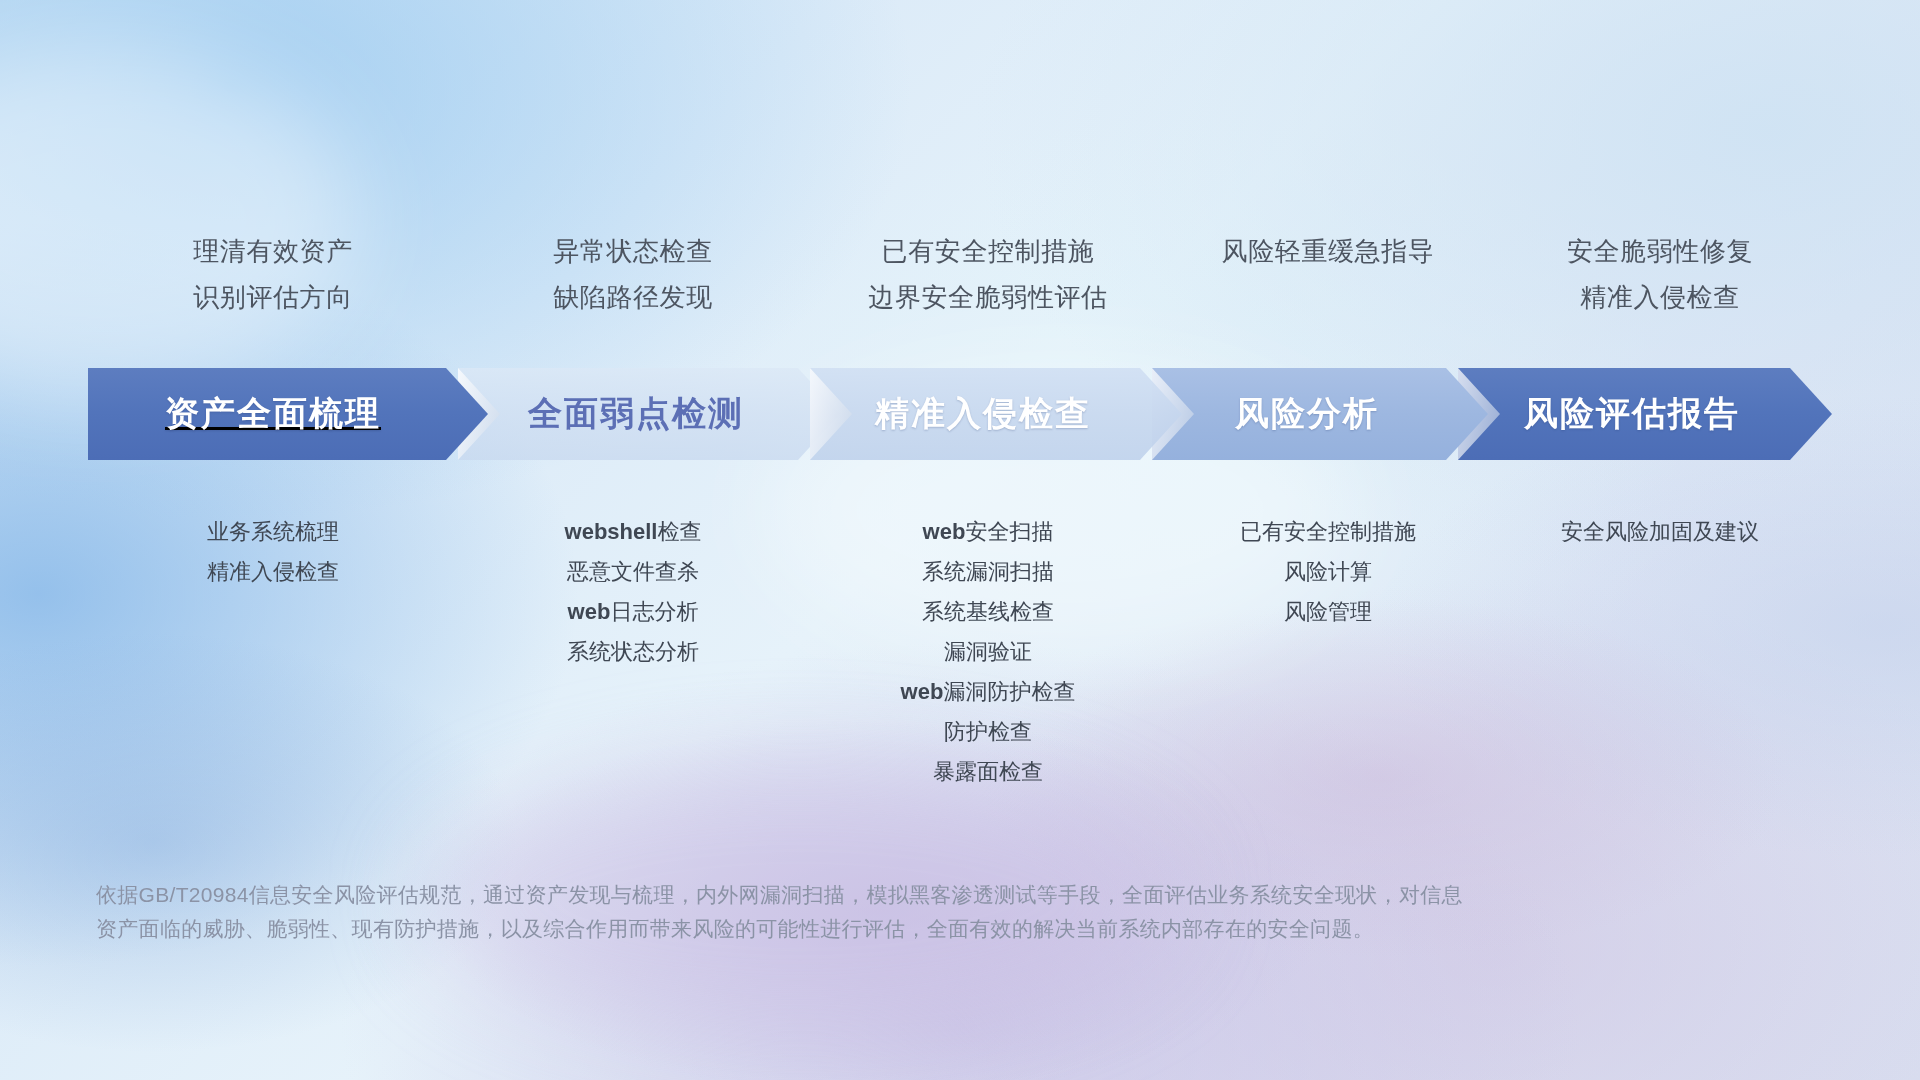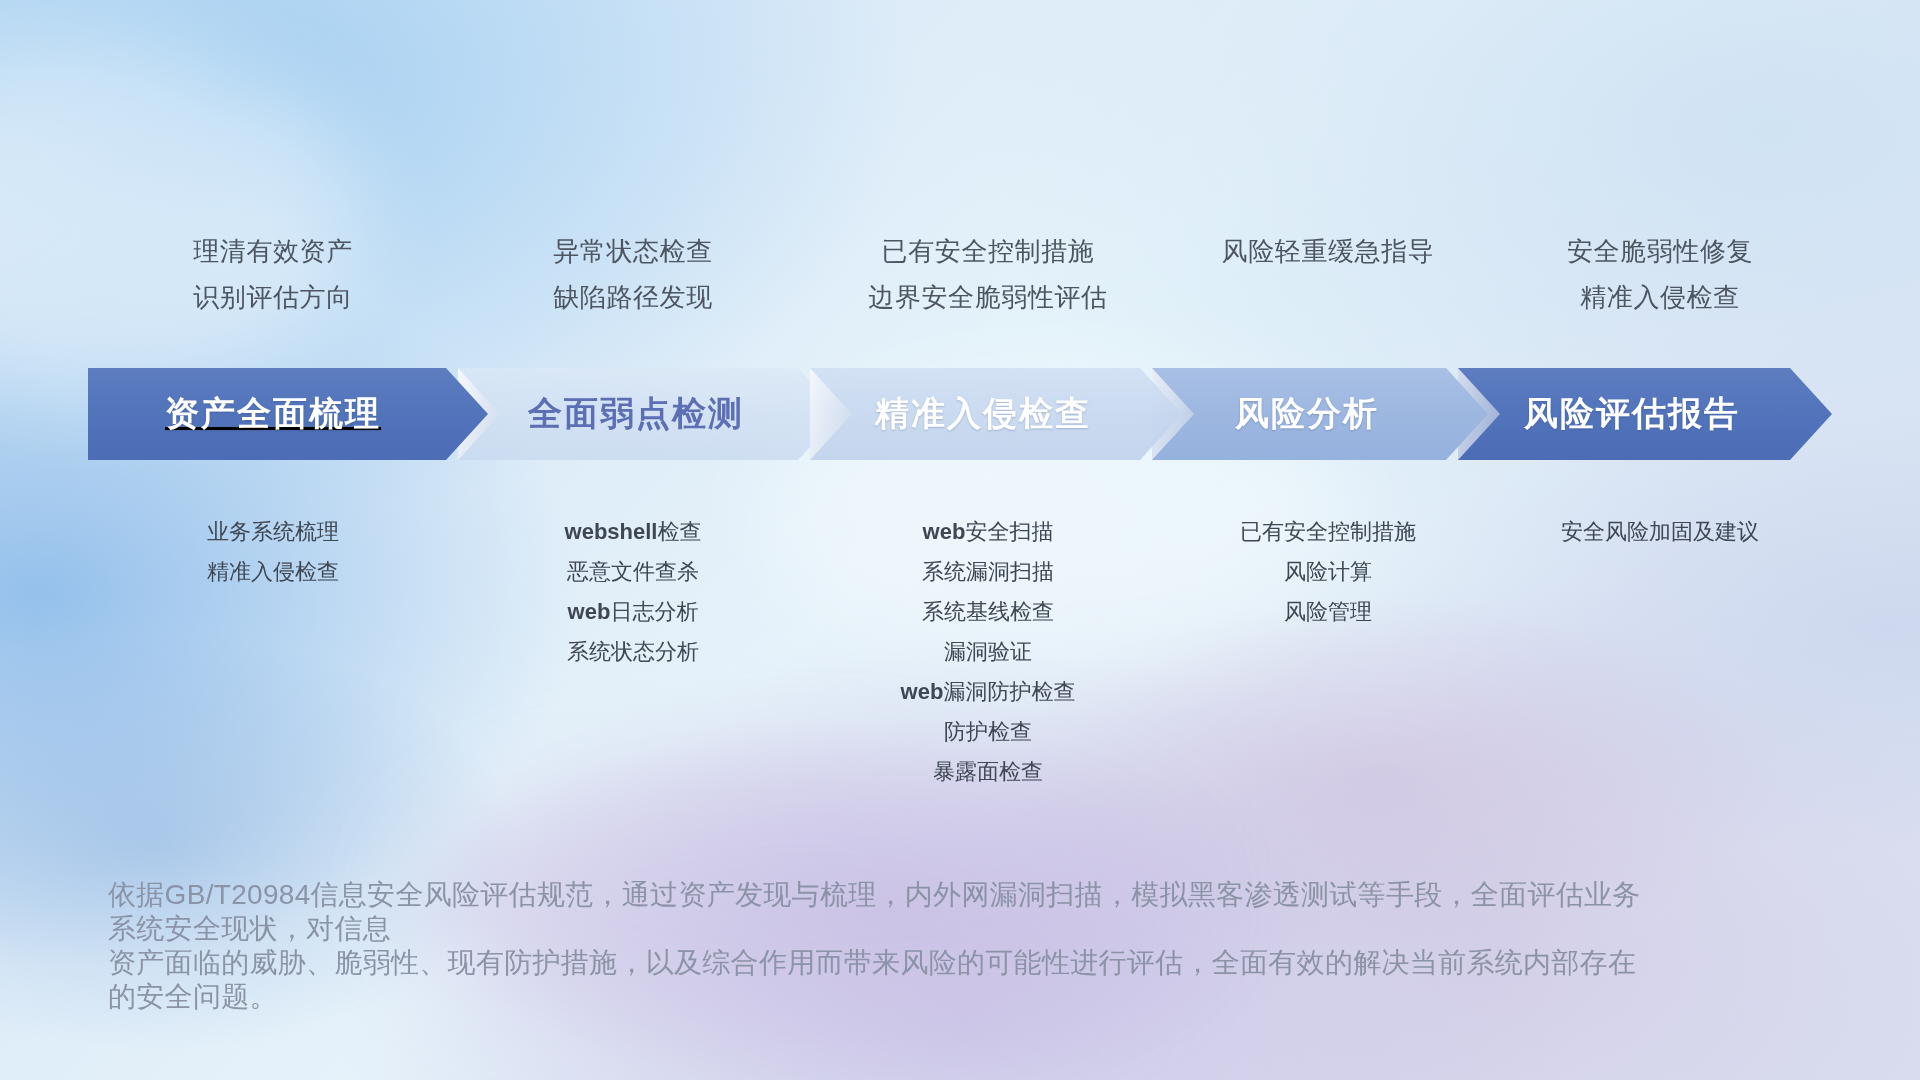--- a/index.html
+++ b/index.html
@@ -142,25 +142,25 @@
     color: #3f4753;
     font-size: 22px;
     line-height: 40px;
     white-space: nowrap;
   }
   .item b { font-weight: bold; }
 
   
   #footer {
     position: absolute;
-    left: 108px;
+    left: 96px;
     top: 878px;
     width: 1540px;
     color: #8b93a6;
-    font-size: 28px;
+    font-size: 21px;
     line-height: 34px;
     letter-spacing: 0.3px;
   }
 </style>
 </head>
 <body>
 
 <div id="stage">
 
   <div class="glow-streak" style="left:-160px; top:40px; width:520px; height:360px; background:rgba(255,255,255,0.42);"></div>

